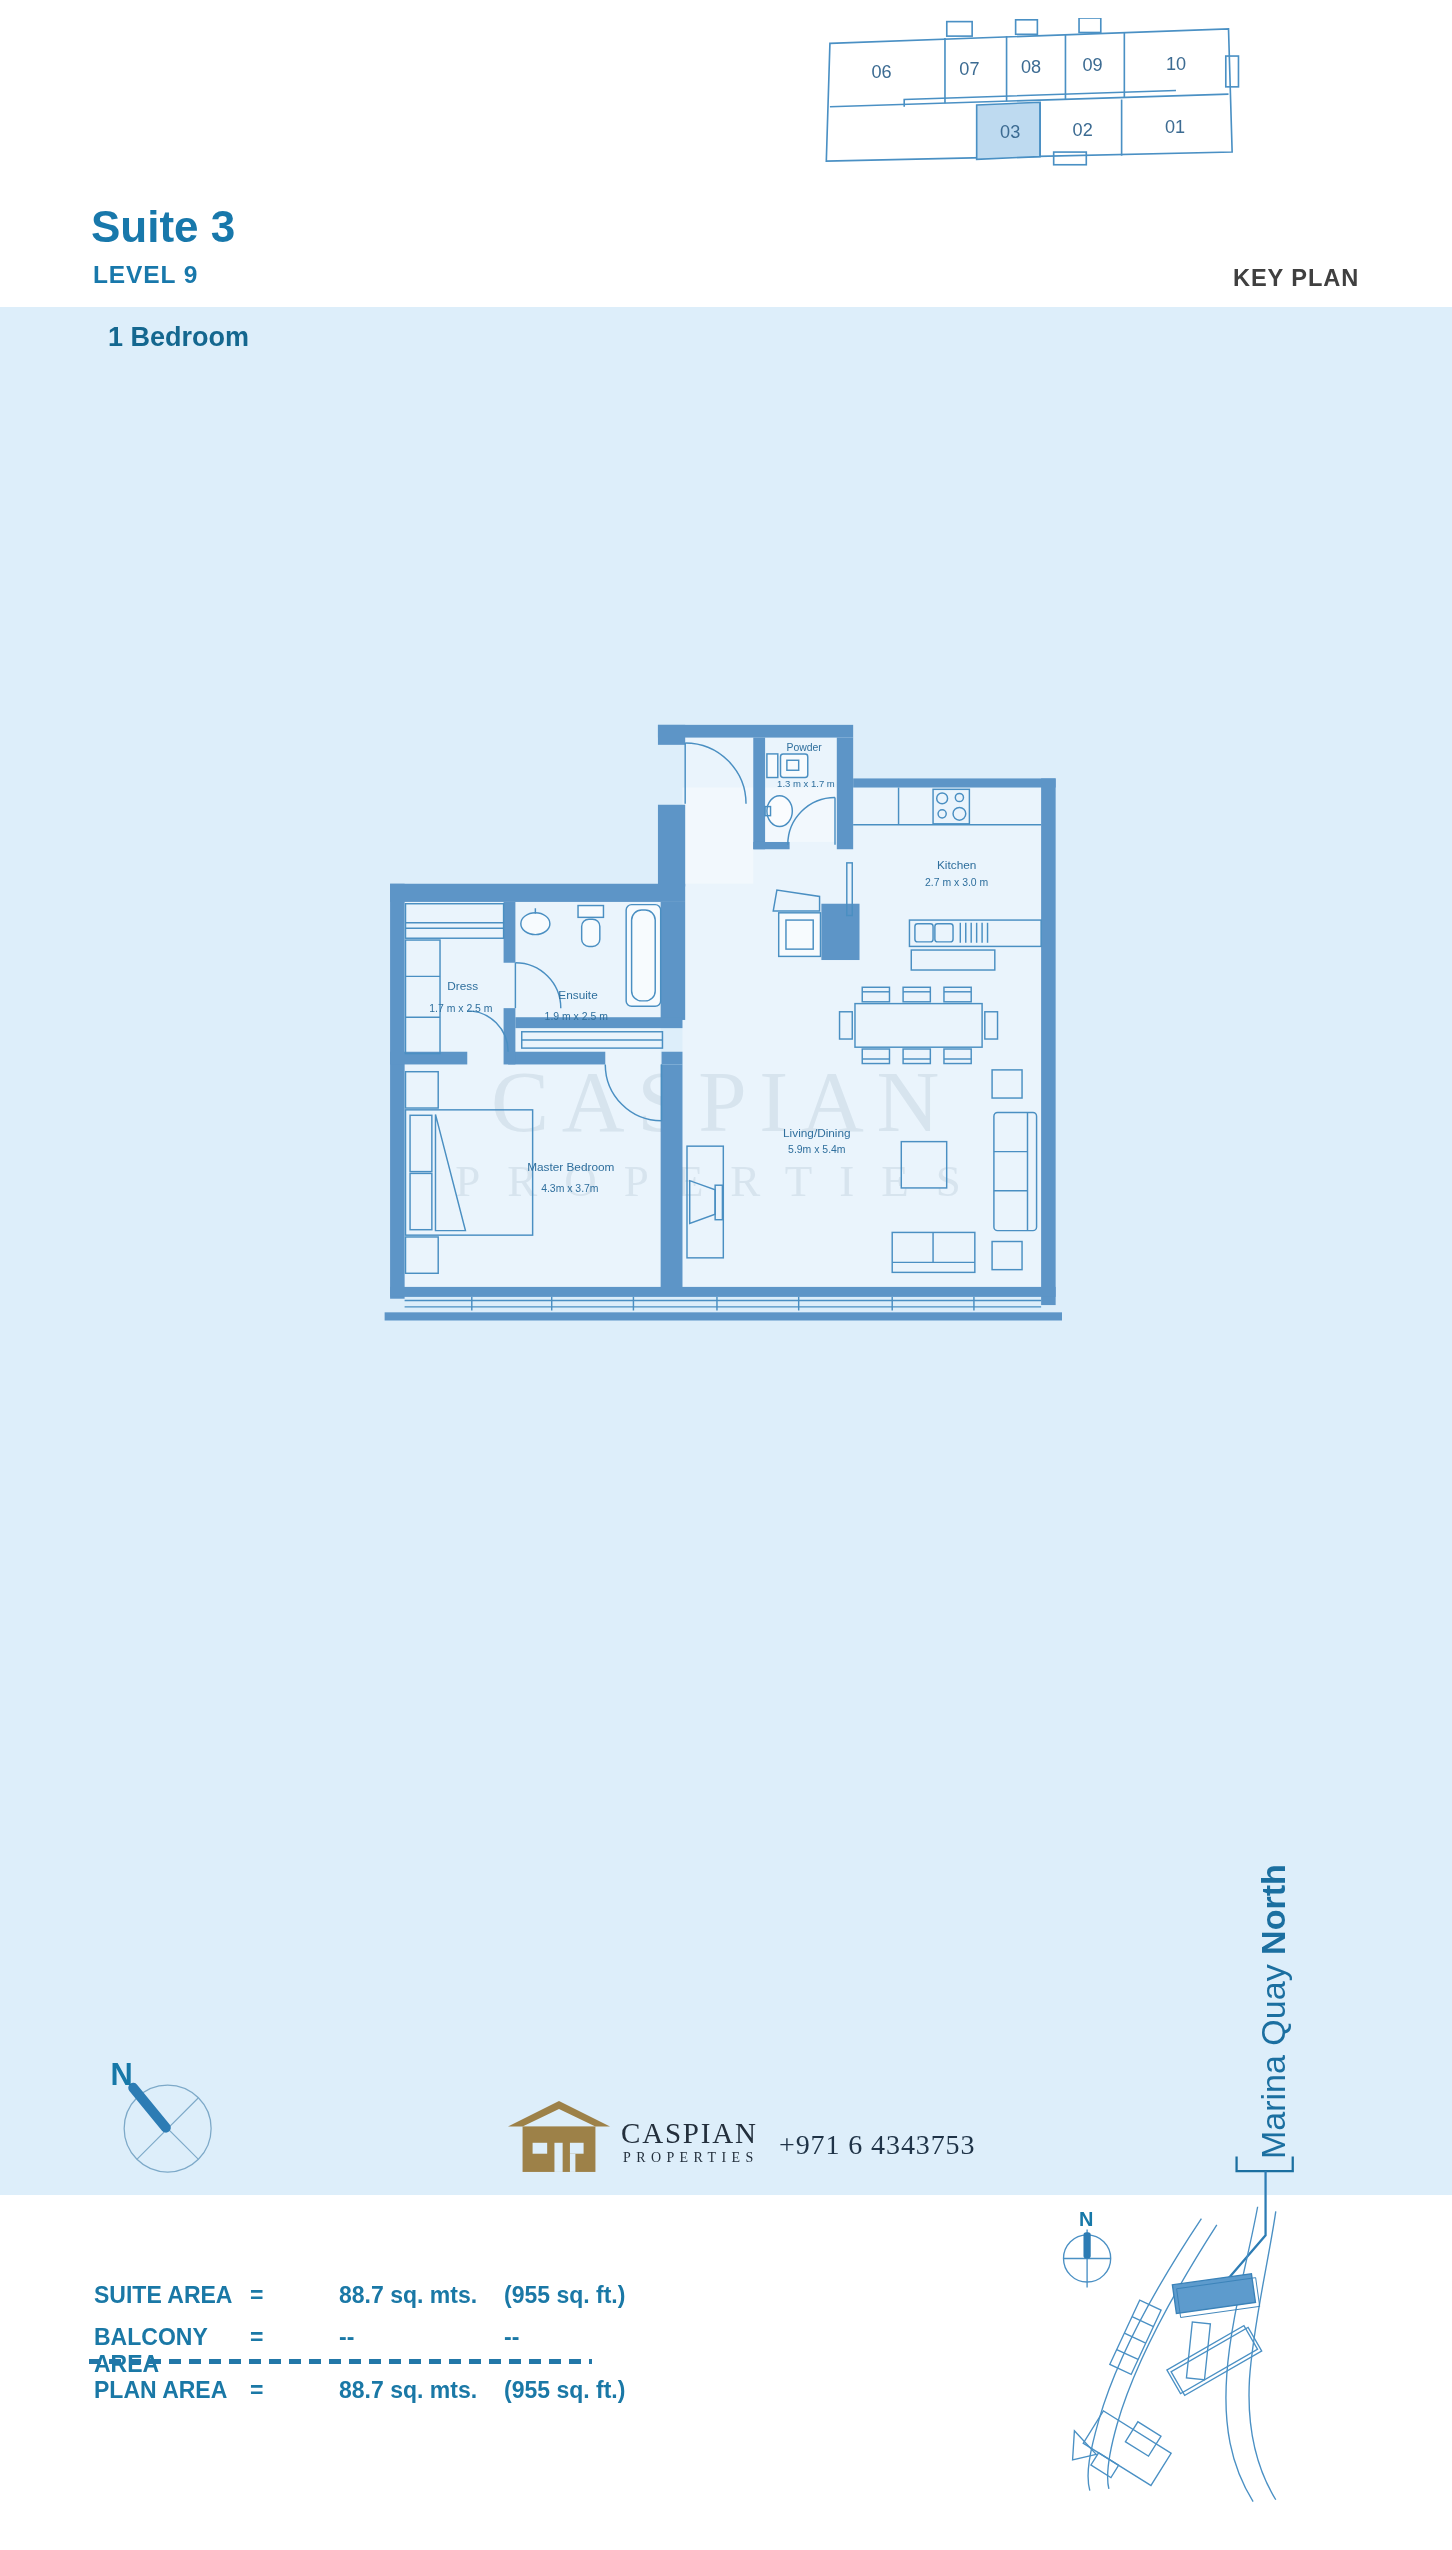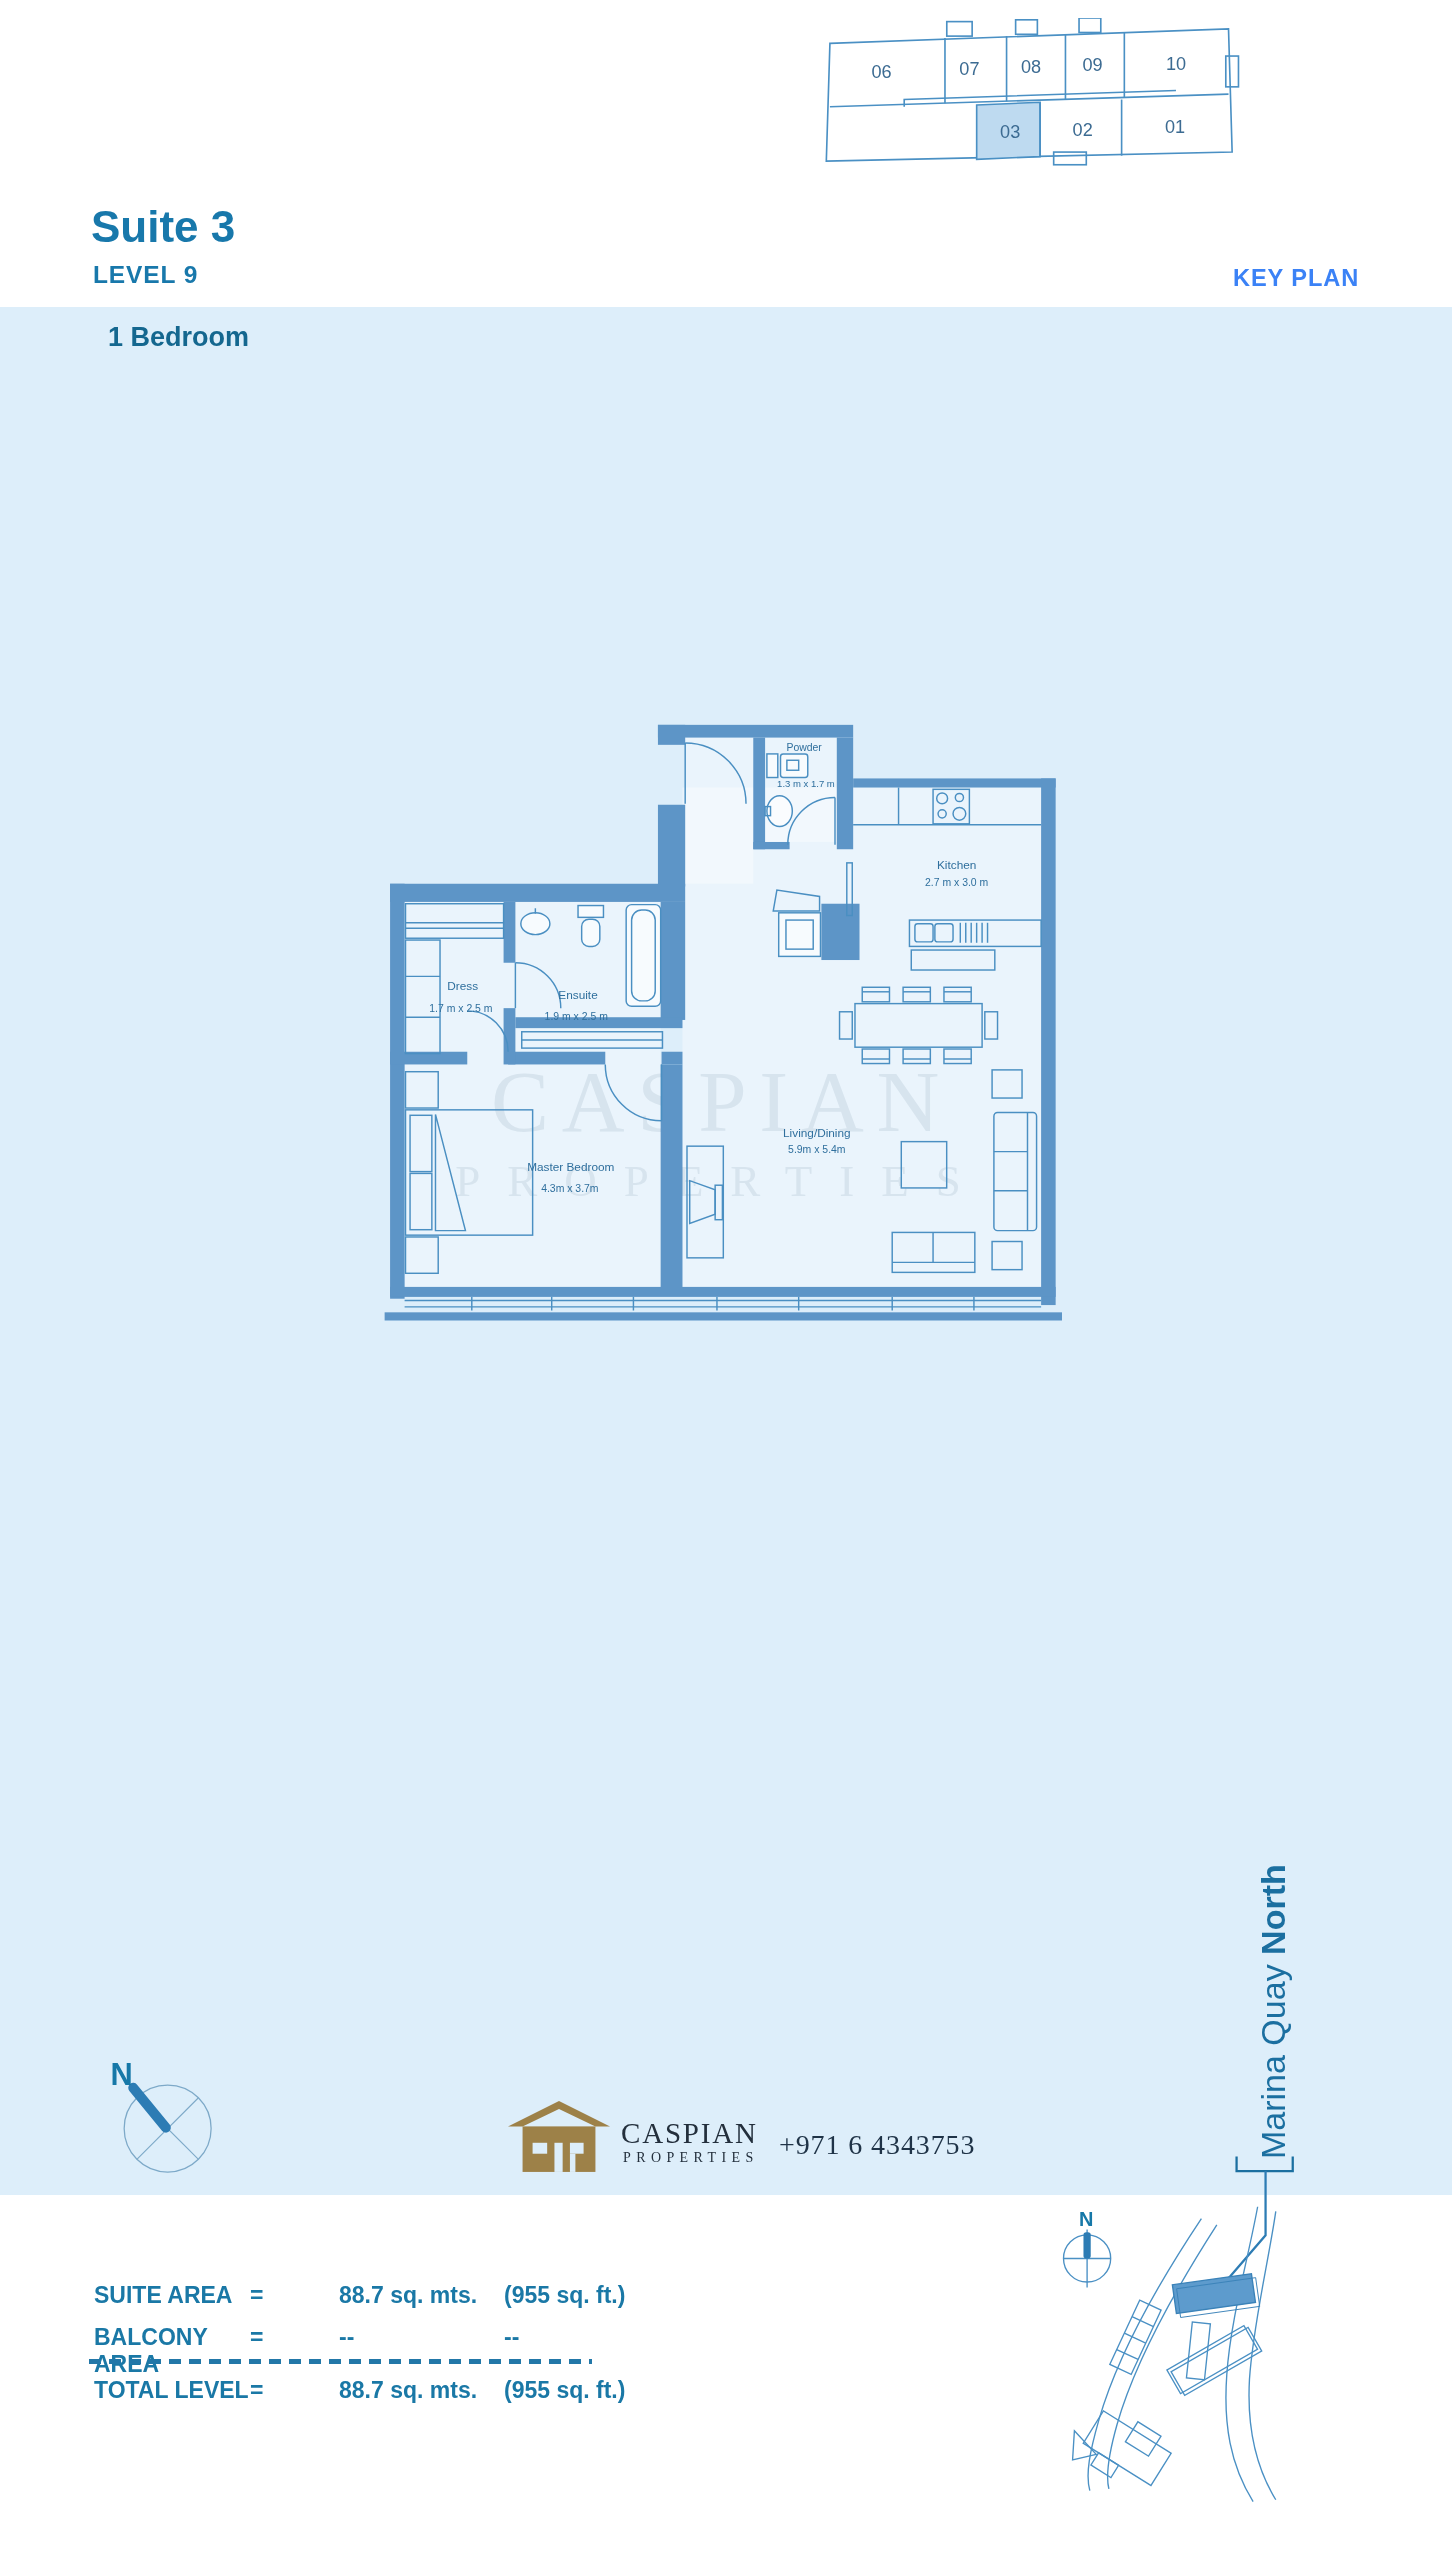--- a/index.html
+++ b/index.html
@@ -2,21 +2,21 @@
 <html style="font-size:14.5px"><head>
 <meta charset="utf-8">
 <style>
   html,body{margin:0;padding:0;background:#fff;}
   .page{position:relative;width:1453px;height:2550px;background:#ffffff;overflow:hidden;
         font-family:"Liberation Sans",sans-serif;}
   .band{position:absolute;left:0;top:307px;width:1453px;height:1888px;background:#ddeefa;}
   .abs{position:absolute;}
   .hd1{font-size:44px;font-weight:bold;color:#1878ab;}
   .hd2{font-size:24.5px;font-weight:bold;color:#1878ab;letter-spacing:0.9px;}
-  .hd3{font-size:23.6px;font-weight:bold;color:#3b82f6;letter-spacing:0.9px;}
+  .hd3{font-size:23.6px;font-weight:bold;color:#404040;letter-spacing:0.9px;}
   .hd4{font-size:27px;font-weight:bold;color:#14678f;margin-left:17px;}
   svg{display:block;}
   .wall{fill:#5d95c7;stroke:none;}
   .rfill{fill:rgba(255,255,255,0.38);}
   .ln{stroke:#4a8fc2;stroke-width:1.6;fill:none;}
   .fx{stroke:#4a8fc2;stroke-width:1.6;fill:rgba(255,255,255,0.6);}
   .rl{font:13px "Liberation Sans",sans-serif;fill:#2f6f9d;text-anchor:middle;}
   .rd{font:11.5px "Liberation Sans",sans-serif;fill:#2f6f9d;text-anchor:middle;}
   .rls{font:11.5px "Liberation Sans",sans-serif;fill:#2f6f9d;text-anchor:middle;}
   .rds{font:10.5px "Liberation Sans",sans-serif;fill:#2f6f9d;text-anchor:middle;}
@@ -329,20 +329,20 @@
       <div>(955 sq. ft.)</div>
     </div>
     <div class="trow" style="top:2324px;">
       <div class="tc1">BALCONY AREA</div>
       <div class="tc2">=</div>
       <div class="tc3">--</div>
       <div>--</div>
     </div>
     <div class="tdash"></div>
     <div class="trow" style="top:2377px;">
-      <div class="tc1">TOTAL LEVEL</div>
+      <div class="tc1">PLAN AREA</div>
       <div class="tc2">=</div>
       <div class="tc3">88.7 sq. mts.</div>
       <div>(955 sq. ft.)</div>
     </div>
   </div>
 </div>
 
 
 </body></html>

